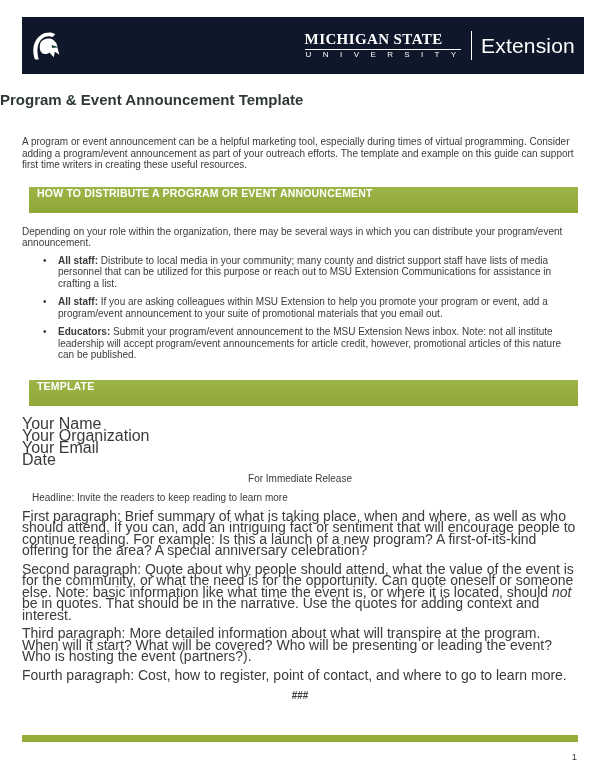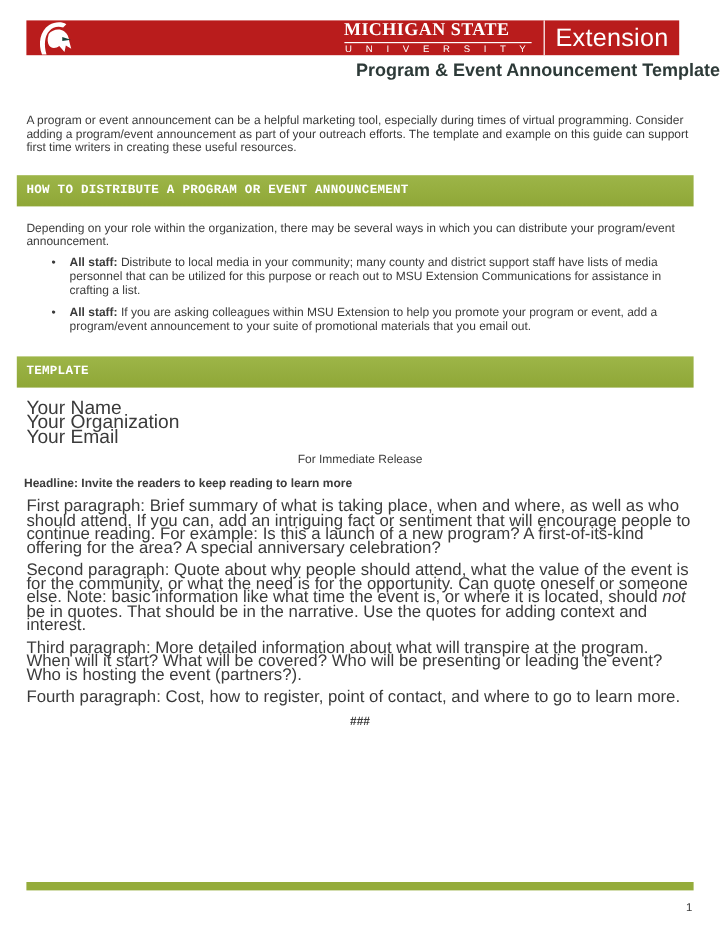--- a/index.html
+++ b/index.html
@@ -8,23 +8,23 @@
     width:600px; height:772px;
     margin:0 auto;
     background:#ffffff;
     font-family:"Liberation Sans", sans-serif;
     color:#3b3b3b;
     overflow:hidden;
   }
 
   
   .banner {
-    margin:17px 34px 0 22px;
-    height:29px;
-    background:#b91c1c;
+    margin:17px 16px 0 22px;
+    height:57px;
+    background:#0f172a;
     display:flex;
     align-items:center;
   }
   .helmet-wrap { margin-left:7px; width:36px; height:36px; display:flex; align-items:center; }
   .brand { margin-left:auto; display:flex; align-items:center; padding-right:9px; color:#ffffff; }
   .wordmark { display:flex; flex-direction:column; align-items:stretch; }
   .wordmark-top {
     font-family:"Liberation Serif", serif;
     font-weight:bold; font-size:15px; line-height:15px; letter-spacing:0.4px;
     white-space:nowrap;
@@ -32,40 +32,39 @@
   .wordmark-rule { height:0; border-top:1.4px solid #ffffff; margin:1.5px 0 1.5px 0; }
   .wordmark-bottom {
     font-size:8px; line-height:8px; letter-spacing:4.6px; white-space:nowrap;
     padding-left:1px;
   }
   .brand-divider { width:1.4px; height:29px; background:#ffffff; margin:0 9px 0 10px; }
   .extension { font-size:21px; line-height:21px; font-weight:normal; letter-spacing:0.2px; }
 
   
   .doc-title {
-    margin-top:4px;
-    text-align:right;
+    margin-top:17px;
+    text-align:left;
     font-size:15px;
     font-weight:bold;
     color:#2d3a38;
   }
 
   
   .bodytext { font-size:10px; line-height:11.5px; }
   .intro { margin:28px 22px 0 22px; }
   .lead  { margin:13px 22px 0 22px; }
 
   
   .section-bar {
-    margin:16px 22px 0 14px;
+    margin:16px 22px 0 29px;
     height:26px;
     background:linear-gradient(#9db548, #8fa737);
     display:flex;
-    align-items:center;
-    font-family:Liberation Mono, monospace;
+    align-items:flex-start;
   }
   .section-bar.template-bar { margin-top:19px; }
   .section-bar .bar-label {
     color:#ffffff;
     font-weight:bold;
     font-size:10.5px;
     padding-left:8px;
     letter-spacing:0.2px;
   }
 
@@ -85,21 +84,21 @@
     content:"\2022";
     position:absolute;
     left:21px; top:0;
     font-size:10px;
   }
 
   
   .contact-block { margin:12px 22px 0 22px; }
   .contact-block .tline { font-size:16px; line-height:12px; }
   .release-line { margin:7px 22px 0 22px;text-align:center; }
-  .headline-line { margin:8px 22px 0 20px; font-weight:bold; }
+  .headline-line { margin:8px 22px 0 32px; font-weight:normal; }
   .paras { margin:0 22px; }
   .paras p.para { margin:7px 0 0 0; font-size:14px; line-height:11.5px; }
   .end-mark { margin-top:9px; text-align:center; font-size:10px; font-weight:bold; }
 
   
   .footer-bar {
     position:absolute;
     left:22px; right:22px;
     bottom:30px;
     height:7px;
@@ -145,30 +144,32 @@
 
   <div class="section-bar">
     <span class="bar-label">HOW TO DISTRIBUTE A PROGRAM OR EVENT ANNOUNCEMENT</span>
   </div>
 
   <p class="lead bodytext">Depending on your role within the organization, there may be several ways in which you can distribute your program/event announcement.</p>
 
   <ul class="bullets">
       <li><b>All staff:</b> Distribute to local media in your community; many county and district support staff have lists of media personnel that can be utilized for this purpose or reach out to MSU Extension Communications for assistance in crafting a list.</li>
       <li><b>All staff:</b> If you are asking colleagues within MSU Extension to help you promote your program or event, add a program/event announcement to your suite of promotional materials that you email out.</li>
+      <li><b>Educators:</b> Submit your program/event announcement to the MSU Extension News inbox. Note: not all institute leadership will accept program/event announcements for article credit, however, promotional articles of this nature can be published.</li>
     </ul>
 
   <div class="section-bar template-bar">
     <span class="bar-label">TEMPLATE</span>
   </div>
 
   <div class="contact-block">
       <div class="tline">Your Name</div>
       <div class="tline">Your Organization</div>
       <div class="tline">Your Email</div>
+      <div class="tline">Date</div>
     </div>
 
   <p class="release-line bodytext">For Immediate Release</p>
 
   <p class="headline-line bodytext">Headline: Invite the readers to keep reading to learn more</p>
 
   <div class="paras">
       <p class="para"><span>First paragraph: Brief summary of what is taking place, when and where, as well as who should attend. If you can, add an intriguing fact or sentiment that will encourage people to continue reading. For example: Is this a launch of a new program? A first-of-its-kind offering for the area? A special anniversary celebration?</span></p>
       <p class="para"><span>Second paragraph: Quote about why people should attend, what the value of the event is for the community, or what the need is for the opportunity. Can quote oneself or someone else. Note: basic information like what time the event is, or where it is located, should </span><span style="font-style: italic;">not</span><span> be in quotes. That should be in the narrative. Use the quotes for adding context and interest.</span></p>
       <p class="para"><span>Third paragraph: More detailed information about what will transpire at the program. When will it start? What will be covered? Who will be presenting or leading the event? Who is hosting the event (partners?).</span></p>

